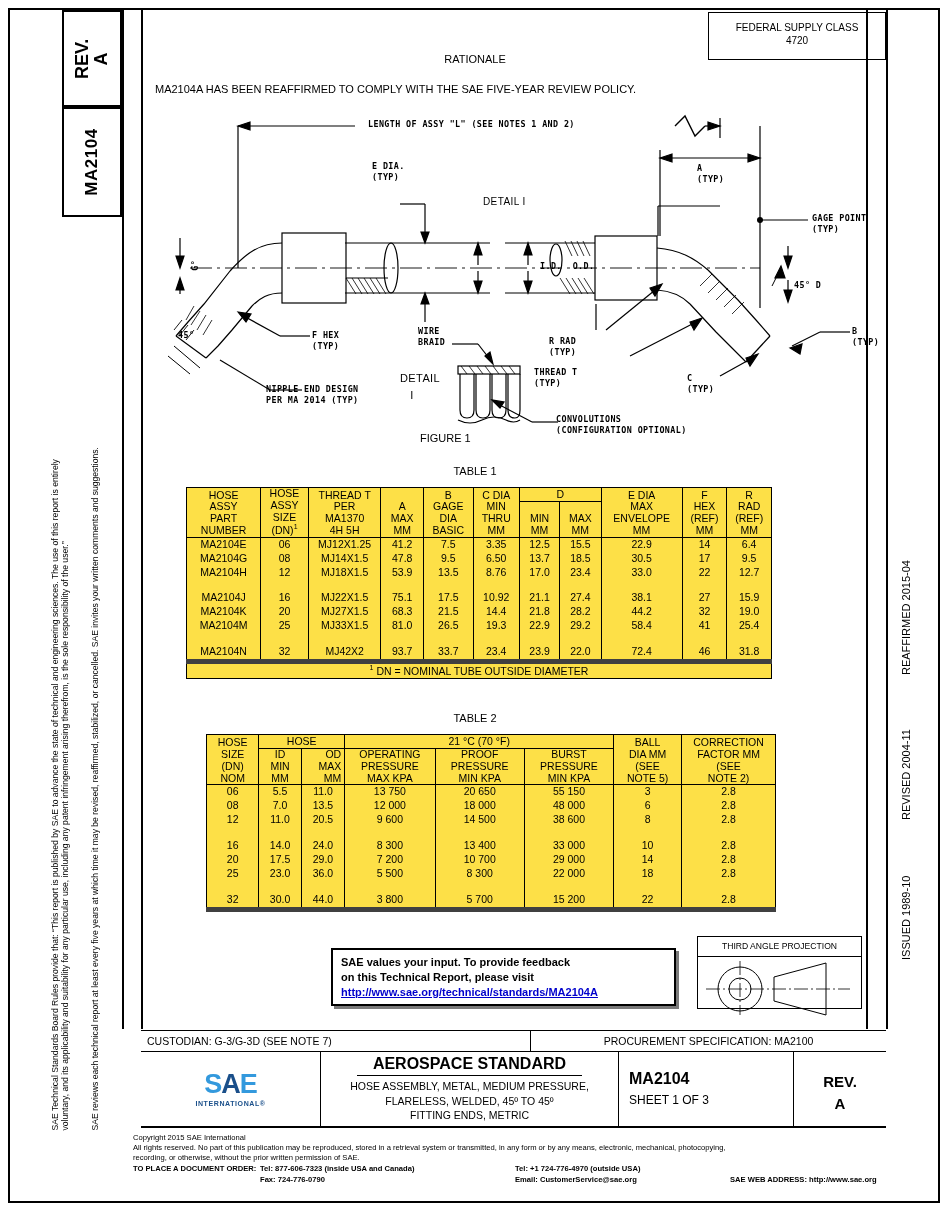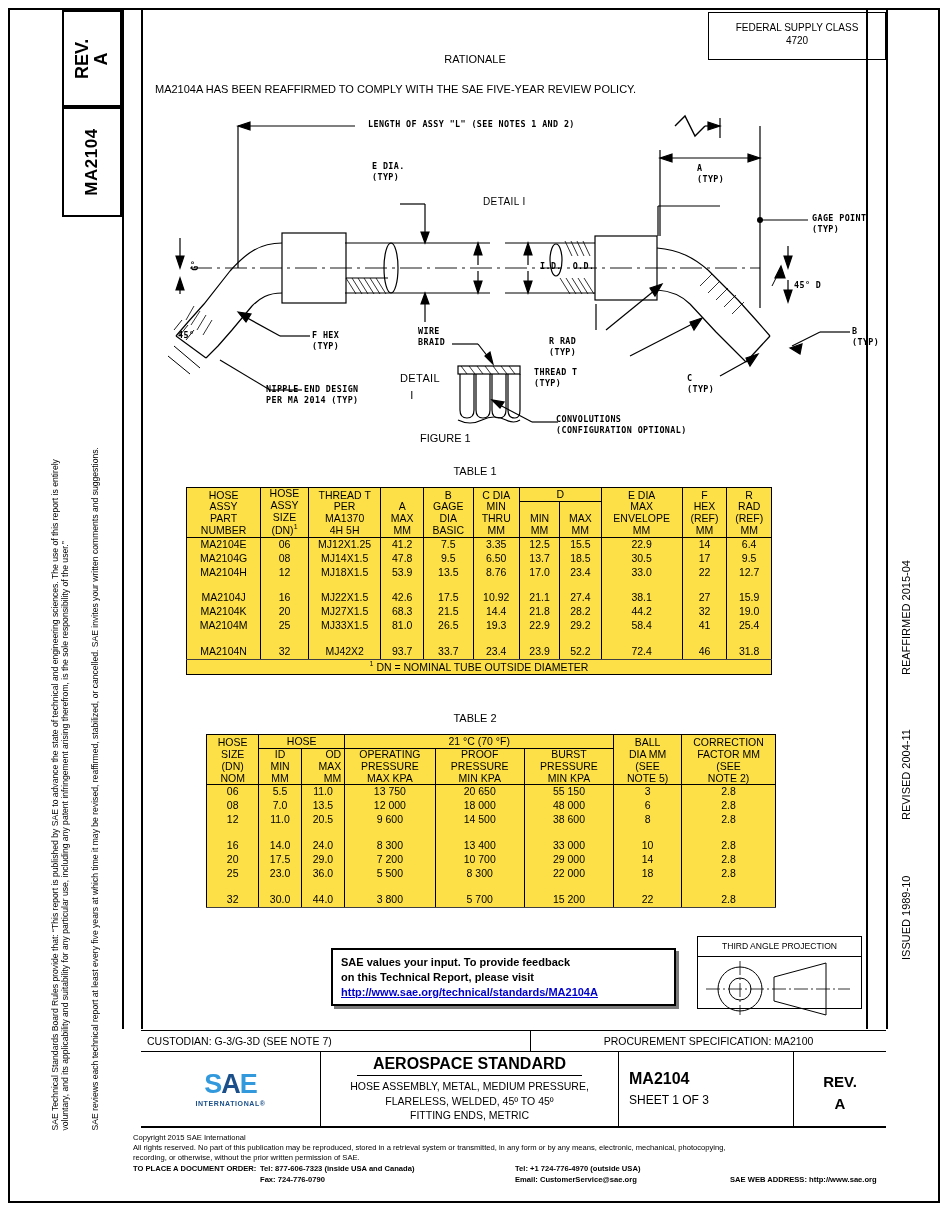--- a/index.html
+++ b/index.html
@@ -154,21 +154,21 @@
     padding: 0 3px;
     font-weight: normal;
     line-height: 1.12;
     white-space: nowrap;
   }
   table.dt th { vertical-align: bottom; }
   table.dt td { height: 14px; }
   tr.gap td { border-top: none; border-bottom: none; height: 11px; }
   tr.body td { border-top: none; border-bottom: none; }
   tr.first td { border-top: 1px solid #000; }
-  tr.last td { border-bottom: 1px solid #404040; }
+  tr.last td { border-bottom: 5px solid #404040; }
   td.leftal { text-align: left; padding-left: 4px; }
   .footnote-row td {
     text-align: left;
     padding-left: 4px;
     border-top: 1px solid #000;
     border-bottom: 1px solid #000;
     font-size: 10.5px;
   }
   .sup { font-size: 7px; vertical-align: super; }
 
@@ -693,21 +693,21 @@
           <td>&nbsp;</td>
           <td>&nbsp;</td>
           <td>&nbsp;</td>
           <td>&nbsp;</td>
           <td>&nbsp;</td>
         </tr>
         <tr class="body">
           <td class="leftal">MA2104J</td>
           <td>16</td>
           <td>MJ22X1.5</td>
-          <td>42.6</td>
+          <td>75.1</td>
           <td>17.5</td>
           <td>10.92</td>
           <td>21.1</td>
           <td>27.4</td>
           <td>38.1</td>
           <td>27</td>
           <td>15.9</td>
         </tr>
         <tr class="body">
           <td class="leftal">MA2104K</td>
@@ -749,21 +749,21 @@
           <td>&nbsp;</td>
         </tr>
         <tr class="body last">
           <td class="leftal">MA2104N</td>
           <td>32</td>
           <td>MJ42X2</td>
           <td>93.7</td>
           <td>33.7</td>
           <td>23.4</td>
           <td>23.9</td>
-          <td>52.2</td>
+          <td>22.0</td>
           <td>72.4</td>
           <td>46</td>
           <td>31.8</td>
         </tr>
       </tbody>
     <tfoot>
       <tr class="footnote-row">
         <td colspan="11"><span class="sup">1</span> <span>DN = NOMINAL TUBE OUTSIDE DIAMETER</span></td>
       </tr>
     </tfoot>

